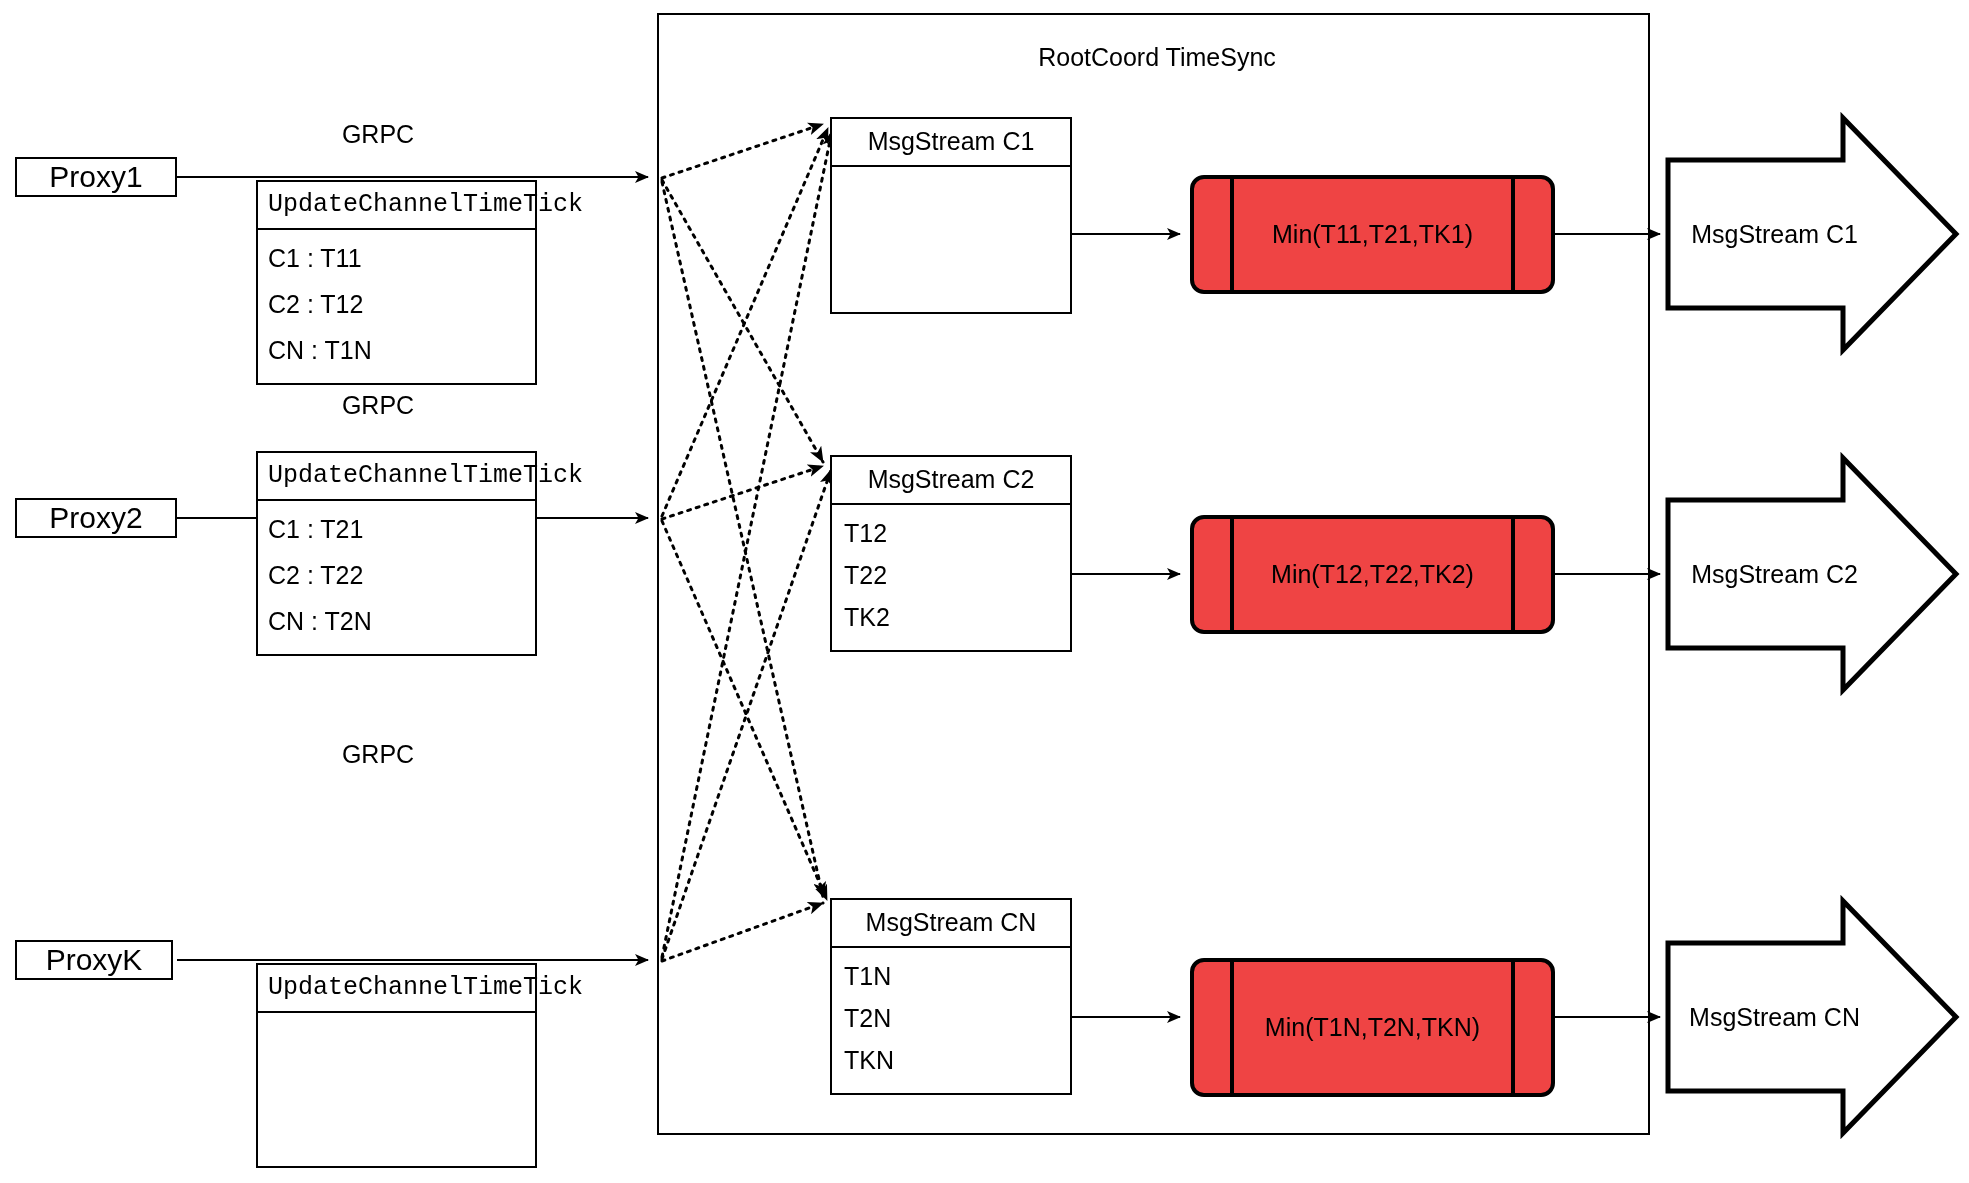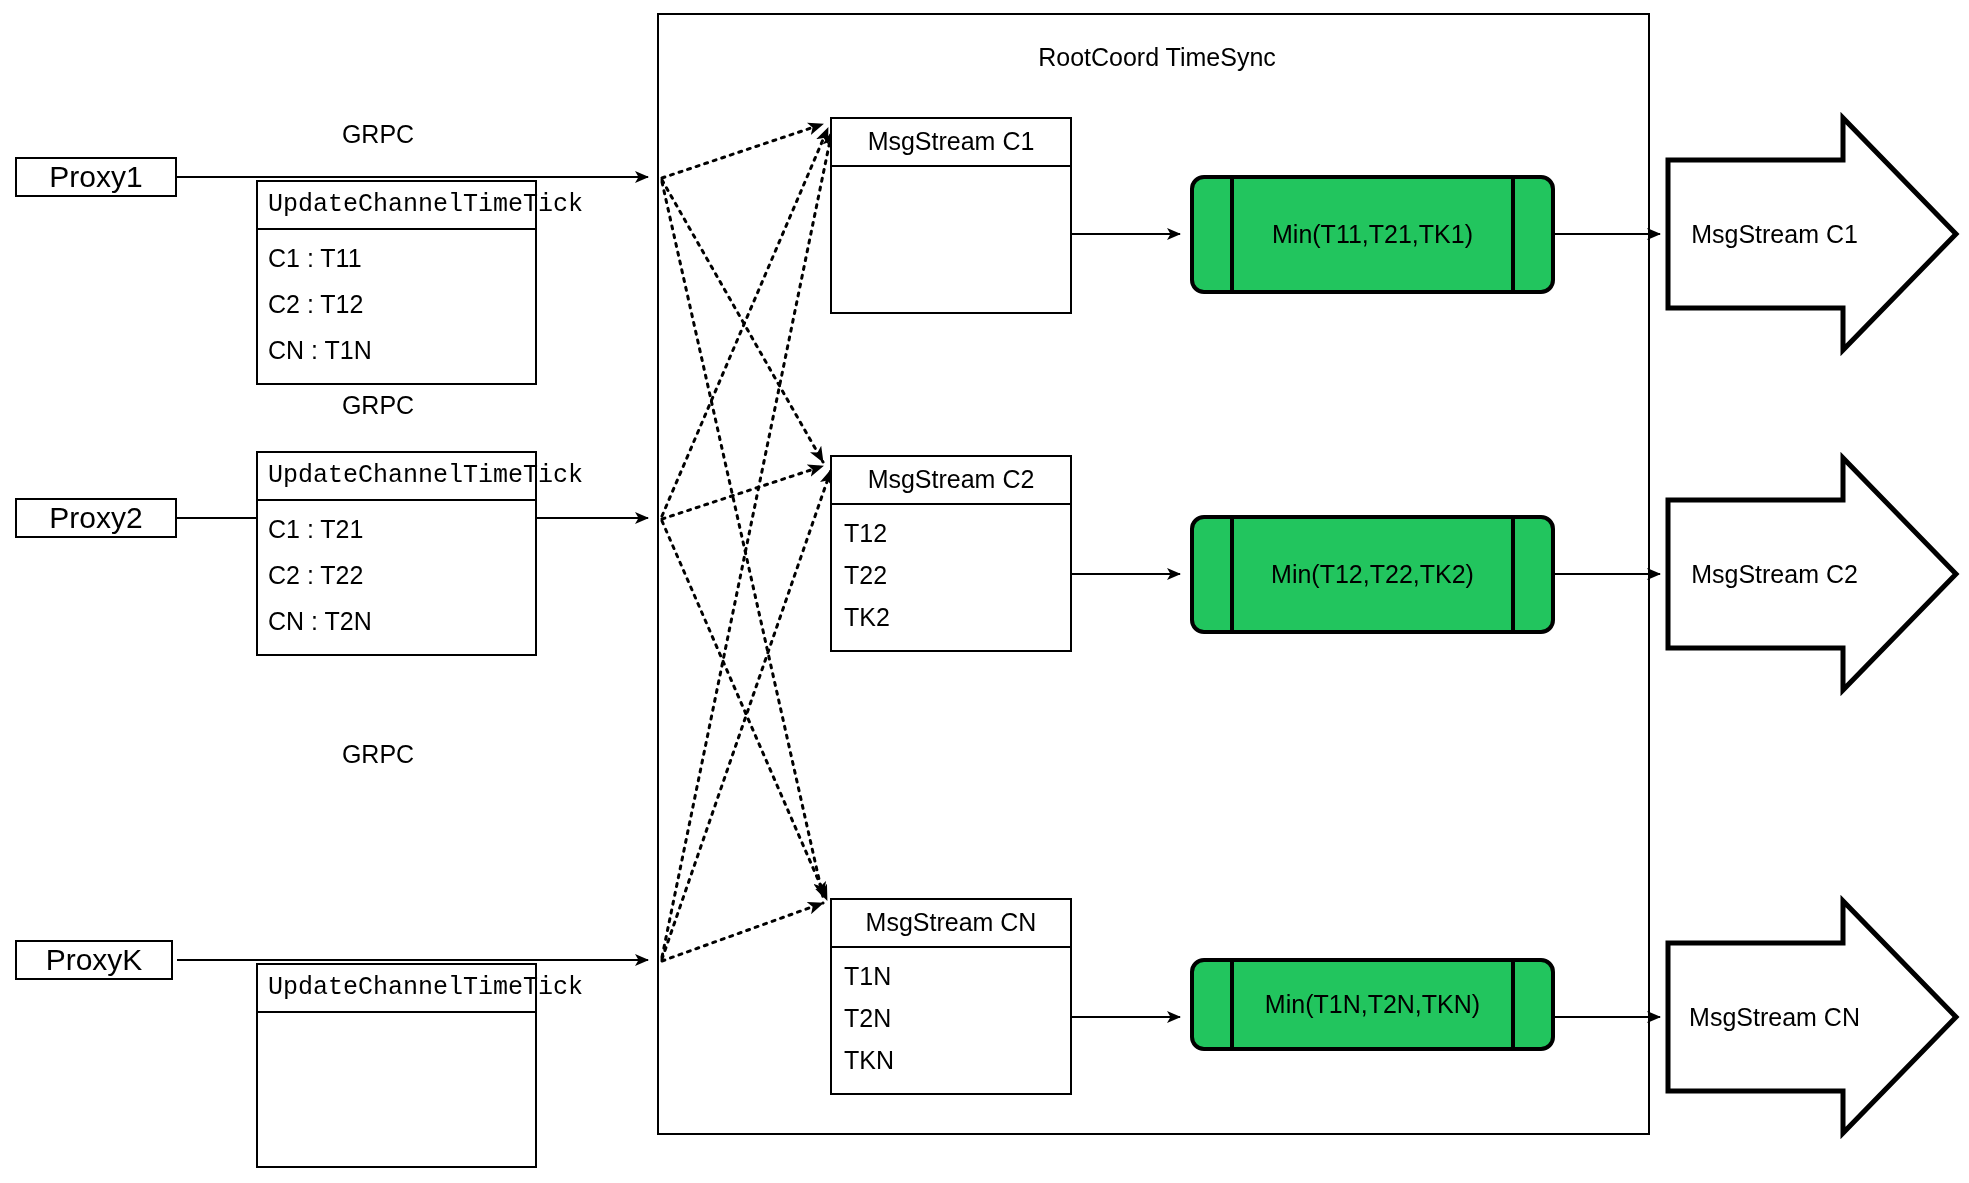--- a/index.html
+++ b/index.html
@@ -100,21 +100,21 @@
   .ms-table .ms-row {
     font-size: 25px;
     white-space: nowrap;
     line-height: 1.0;
   }
   
   .min-box {
     position: absolute;
     border: 4px solid #000;
     border-radius: 14px;
-    background: #22c55e;
+    background: #ef4444;
     box-sizing: border-box;
     display: flex;
     align-items: center;
     justify-content: center;
     font-size: 25px;
   }
   .min-box .bar {
     position: absolute;
     top: -4px;
     bottom: -4px;
@@ -294,21 +294,21 @@
 
   <div class="ms-table" style="left:830px; top:898px; width:242px; height:197px;">
     <div class="ms-header">MsgStream CN</div>
     <div class="ms-body">
       <div class="ms-row">T1N</div>
       <div class="ms-row">T2N</div>
       <div class="ms-row">TKN</div>
     </div>
   </div>
 
-  <div class="min-box" style="left:1190px; top:958px; width:365px; height:93px;">
+  <div class="min-box" style="left:1190px; top:958px; width:365px; height:139px;">
     <span class="bar left"></span>
     <span class="bar right"></span>
     <span class="min-label">Min(T1N,T2N,TKN)</span>
   </div>
 
   <div class="out-arrow" style="left:1668px; top:901px; width:288px; height:232px;">
     <div class="out-label">MsgStream CN</div>
   </div>
 
 </div>

